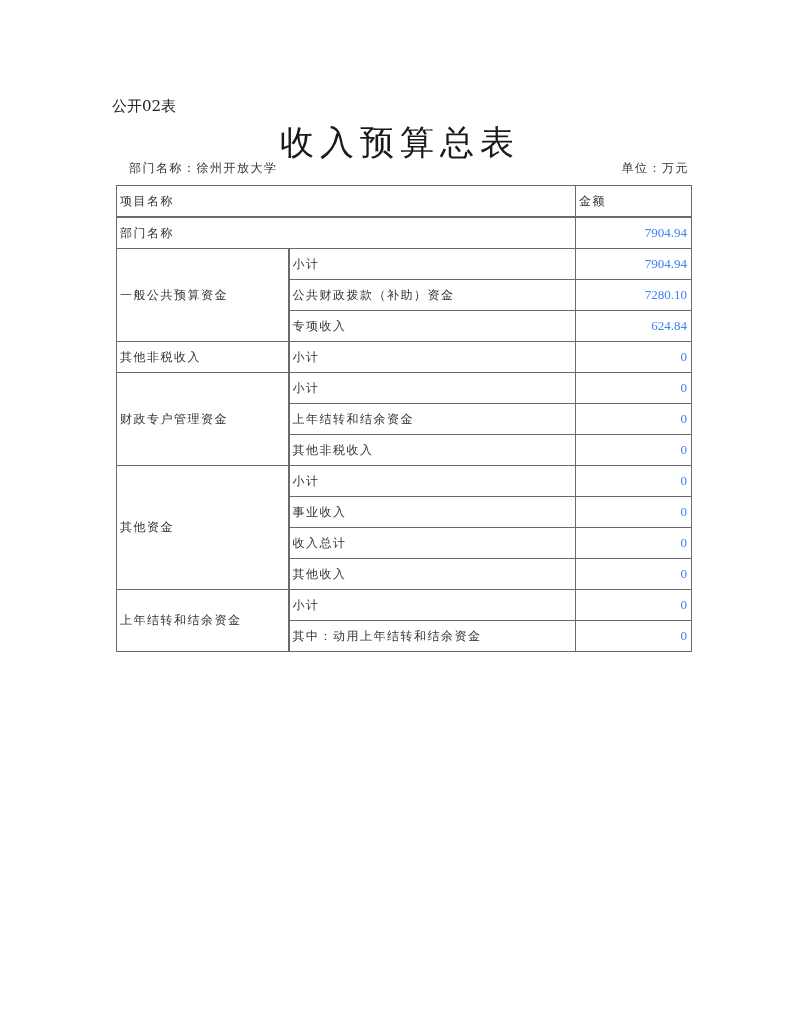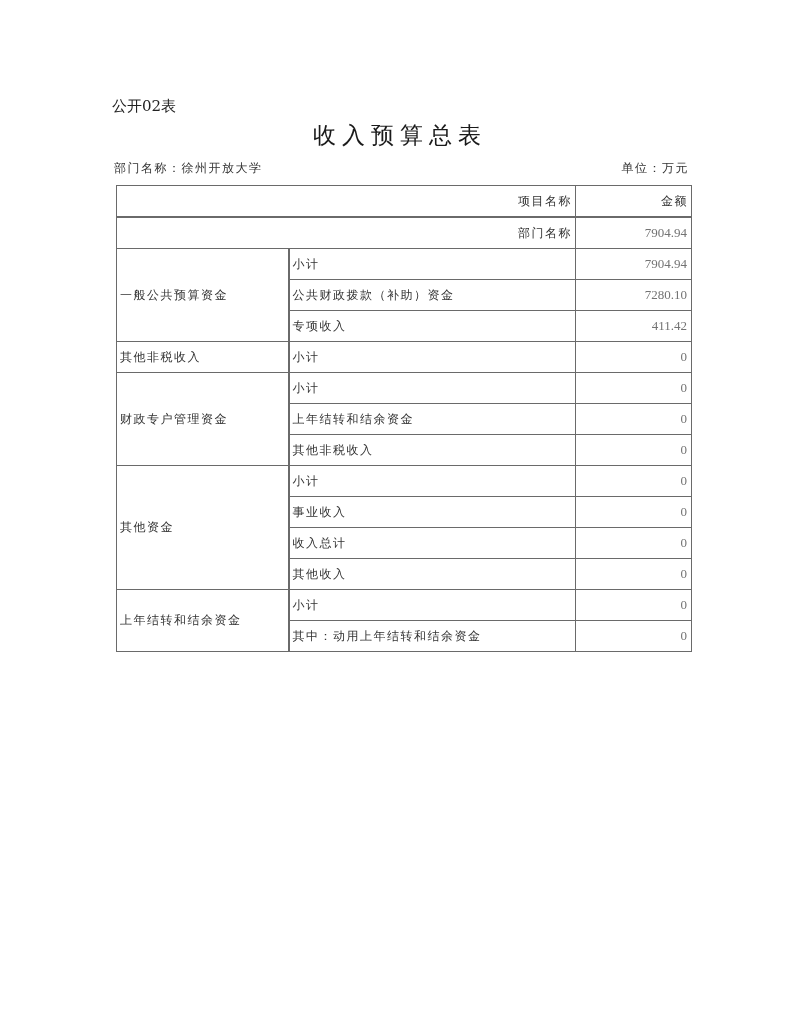--- a/index.html
+++ b/index.html
@@ -1,31 +1,31 @@
 <!DOCTYPE html>
 <html><head>
 <meta charset="utf-8">
 <style>
   html, body { margin:0; padding:0; background:#ffffff; }
   body { width:800px; height:1035px; position:relative; overflow:hidden;
          font-family:"DejaVu Serif", "Liberation Serif", serif; color:#222; }
   .form-no { position:absolute; left:112px; top:97px; font-size:15px; letter-spacing:0px; }
   .title { position:absolute; left:0; width:800px; top:120px; text-align:center;
-           font-size:23px; letter-spacing:6px; color:#1a1a1a; }
-  .dept { position:absolute; left:114px; top:160px; font-size:12px; letter-spacing:1.5px; color:#333; }
+           font-size:34px; letter-spacing:6px; color:#1a1a1a; }
+  .dept { position:absolute; left:129px; top:160px; font-size:12px; letter-spacing:1.5px; color:#333; }
   .unit { position:absolute; right:111px; top:160px; font-size:12px; letter-spacing:1.5px; color:#333;font-family:Liberation Mono, monospace; }
   table.budget { position:absolute; left:116px; top:185px; width:575px;
                  border-collapse:collapse; table-layout:fixed; font-size:12px; }
   table.budget td { border:1px solid #6a6a6a; height:30px; padding:0 3px; color:#333;
                     letter-spacing:1.5px; }
   table.budget tr.head td { border-bottom:2px solid #6a6a6a; }
   table.budget td.sub { border-left:2px solid #6a6a6a; }
-  table.budget td.center { text-align:right; }
+  table.budget td.center { text-align:left; }
   table.budget td.amt { text-align:right; font-family:"Liberation Serif", serif; font-size:13px;
-                        letter-spacing:0; padding-right:4px; color:#737373; }
+                        letter-spacing:0; padding-right:4px; color:#3b82f6; }
   table.budget { border:1.5px solid #5a5a5a; }
 </style>
 </head>
 <body>
 
 <div class="form-no">公开02表</div>
 <div class="title">收入预算总表</div>
 <div class="dept">部门名称：徐州开放大学</div>
 <div class="unit">单位：万元</div>
 
@@ -49,21 +49,21 @@
     <td rowspan="3">一般公共预算资金</td>
     <td class="sub">小计</td>
     <td class="amt">7904.94</td>
   </tr>
   <tr>
     <td class="sub">公共财政拨款（补助）资金</td>
     <td class="amt">7280.10</td>
   </tr>
   <tr>
     <td class="sub">专项收入</td>
-    <td class="amt">411.42</td>
+    <td class="amt">624.84</td>
   </tr>
 
   <tr>
     <td>其他非税收入</td>
     <td class="sub">小计</td>
     <td class="amt">0</td>
   </tr>
 
   <tr>
     <td rowspan="3">财政专户管理资金</td>

